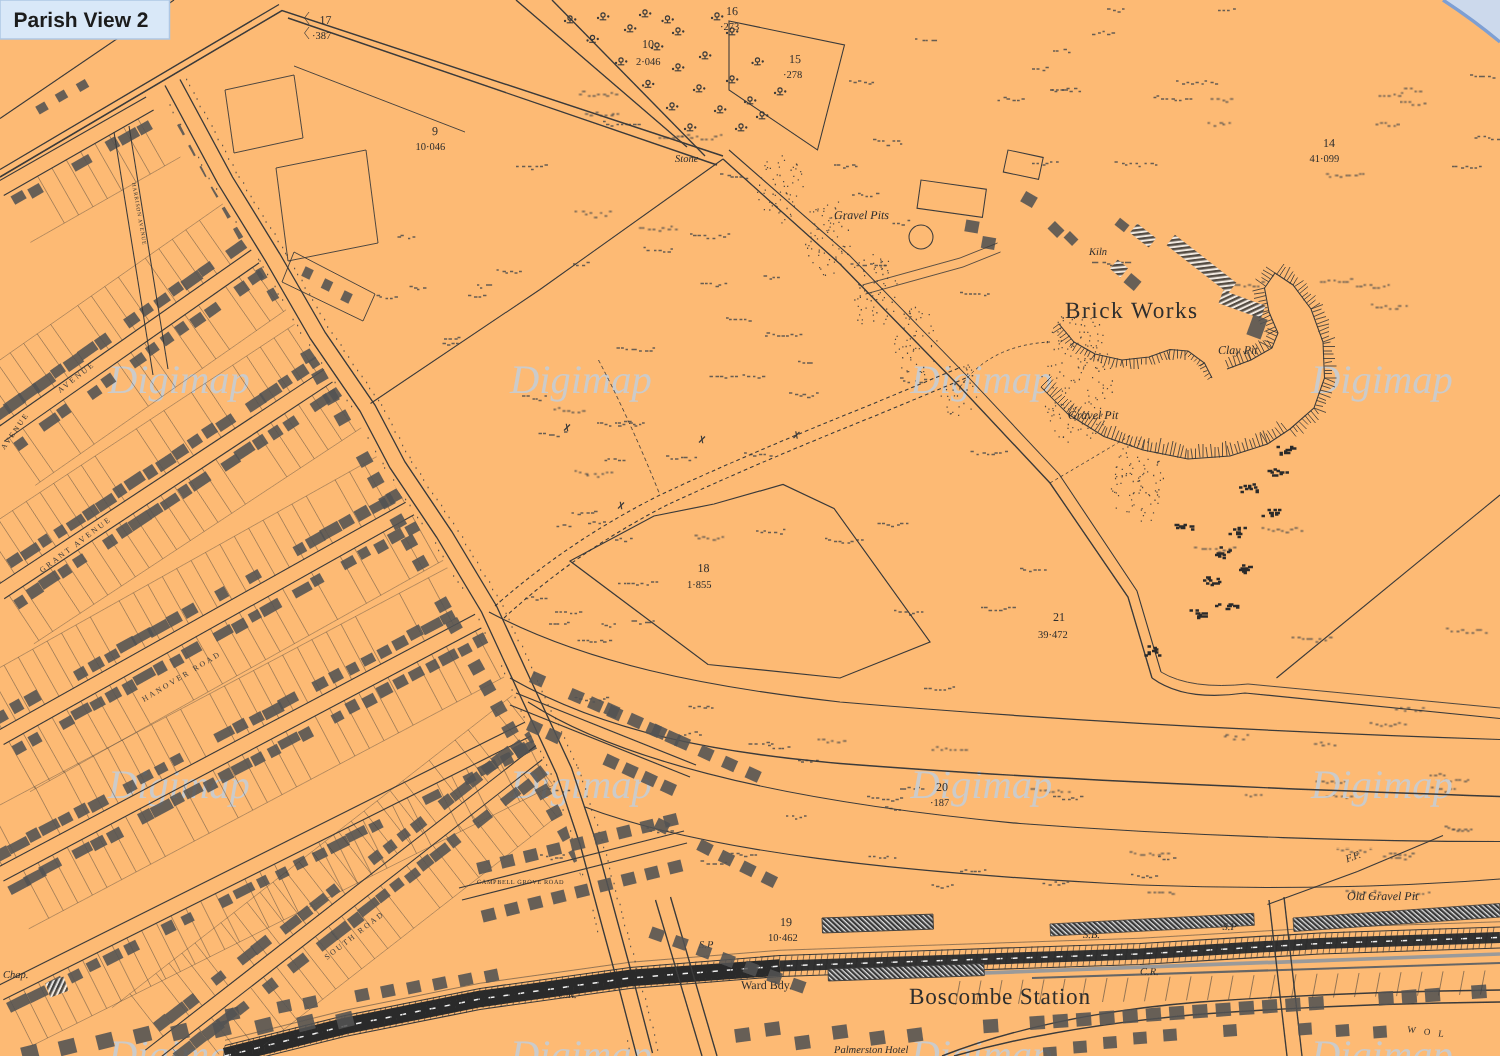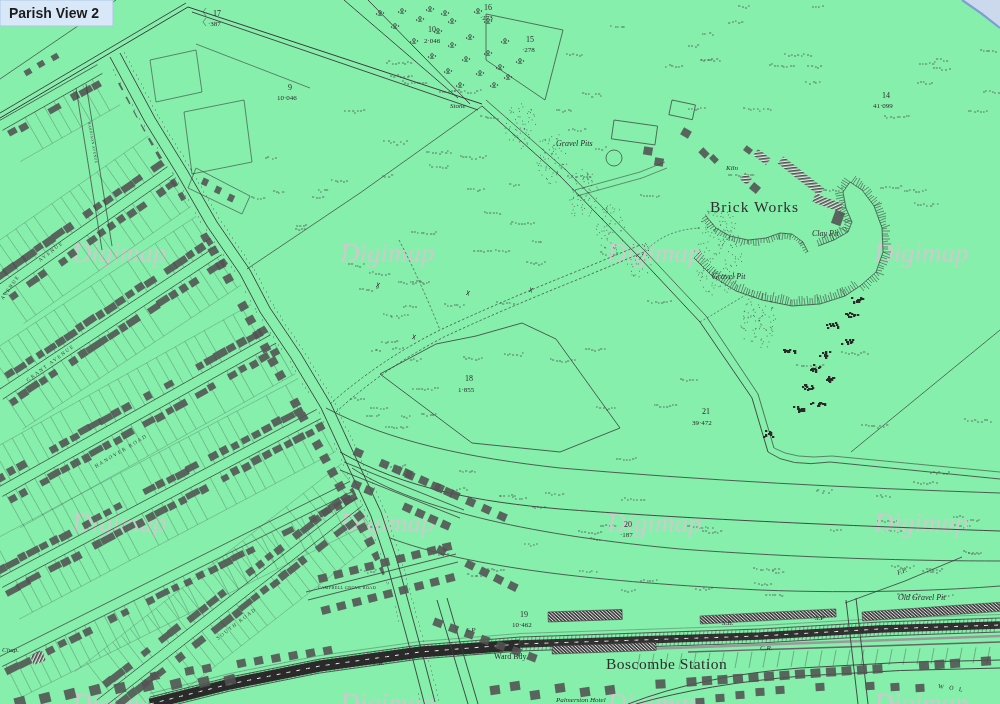--- a/index.html
+++ b/index.html
@@ -1,12 +1,12 @@
 <!DOCTYPE html>
-<html><head><meta charset="utf-8"><style>html,body{margin:0;padding:0;background:#fff;}#map{position:relative;width:1000px;height:704px;overflow:hidden;background:#86efac;}svg{position:absolute;top:0;left:0;}</style></head><body>
+<html><head><meta charset="utf-8"><style>html,body{margin:0;padding:0;background:#fff;}#map{position:relative;width:1000px;height:704px;overflow:hidden;background:#fdba74;}svg{position:absolute;top:0;left:0;}</style></head><body>
 <div id="map">
 <svg width="1000" height="704" viewBox="0 0 1000 704" font-family="Liberation Serif,serif">
 <defs>
         <filter id="soft" x="-2%" y="-2%" width="104%" height="104%">
           <feGaussianBlur stdDeviation="0.45"></feGaussianBlur>
         </filter>
         <pattern id="hatch" width="3" height="3" patternTransform="rotate(45)" patternUnits="userSpaceOnUse">
           <rect width="3" height="3" fill="#efefef"></rect>
           <rect width="1.6" height="3" fill="#3c3c3c"></rect>
         </pattern>

